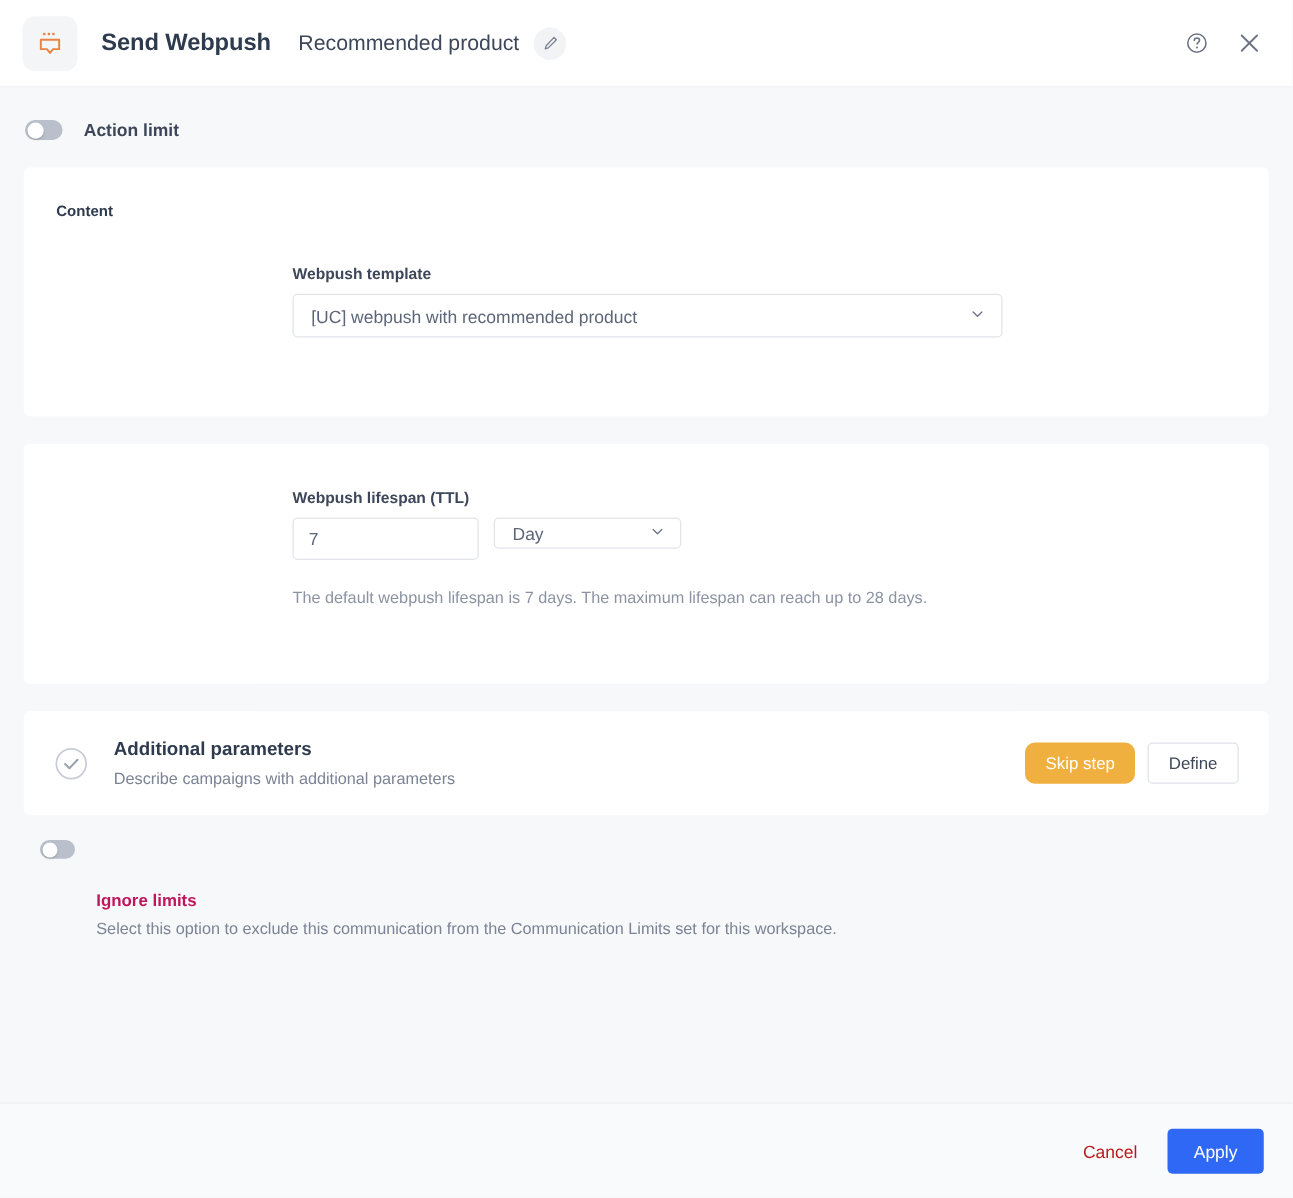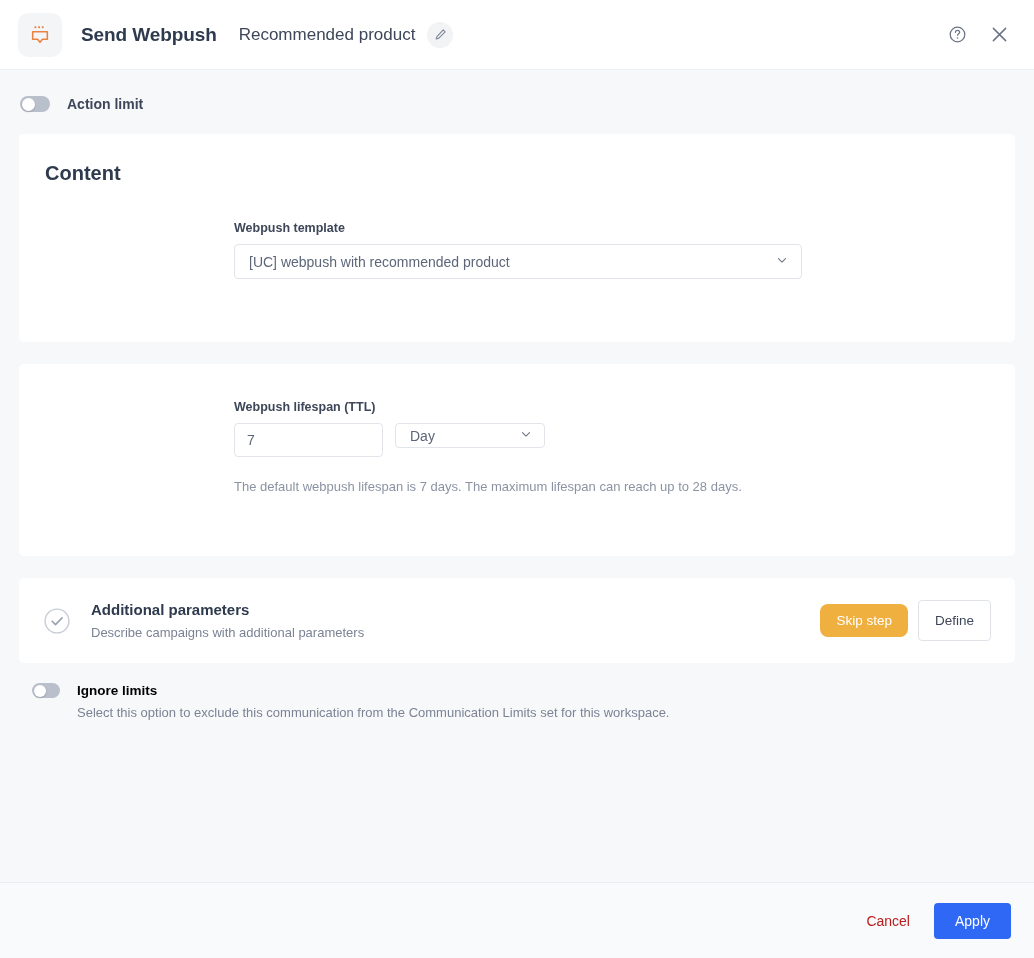--- a/index.html
+++ b/index.html
@@ -113,21 +113,21 @@
 
   
   .card {
     background: #ffffff;
     margin: 0 19px;
     border-radius: 5px;
   }
   .card + .card { margin-top: 22px; }
 
   .card-title {
-    font-size: 20px;
+    font-size: 12px;
     font-weight: bold;
     color: #2e3a4d;
     padding: 28px 0 0 26px;
   }
 
   .card-content {
     padding: 0 26px 0 26px;
   }
 
   .field-block {
@@ -227,40 +227,41 @@
     padding: 0 16px;
     font-size: 13.5px;
     font-family: "Liberation Sans", sans-serif;
     cursor: pointer;
   }
   .btn-define {
     background: #ffffff;
     color: #3d4759;
     border: 1px solid #dfe2e7;
     border-radius: 4px;
-    height: 41px;
+    height: 33px;
     padding: 0 16px;
     font-size: 13.5px;
     font-family: "Liberation Sans", sans-serif;
     cursor: pointer;
   }
 
   
   .ignore-row {
     display: flex;
     align-items: flex-start;
     padding: 20px 0 0 32px;
   }
   .ignore-texts { margin-left: 17px; }
   .ignore-title {
     font-size: 13.5px;
     font-weight: bold;
-    color: #000000;
+    color: #be185d;
     margin-bottom: 7px;
     line-height: 15px;
+    margin-top: 41px;
   }
   .ignore-desc {
     font-size: 13px;
     color: #7b8394;
   }
 
   
   .footer {
     flex: 0 0 76px;
     height: 76px;

